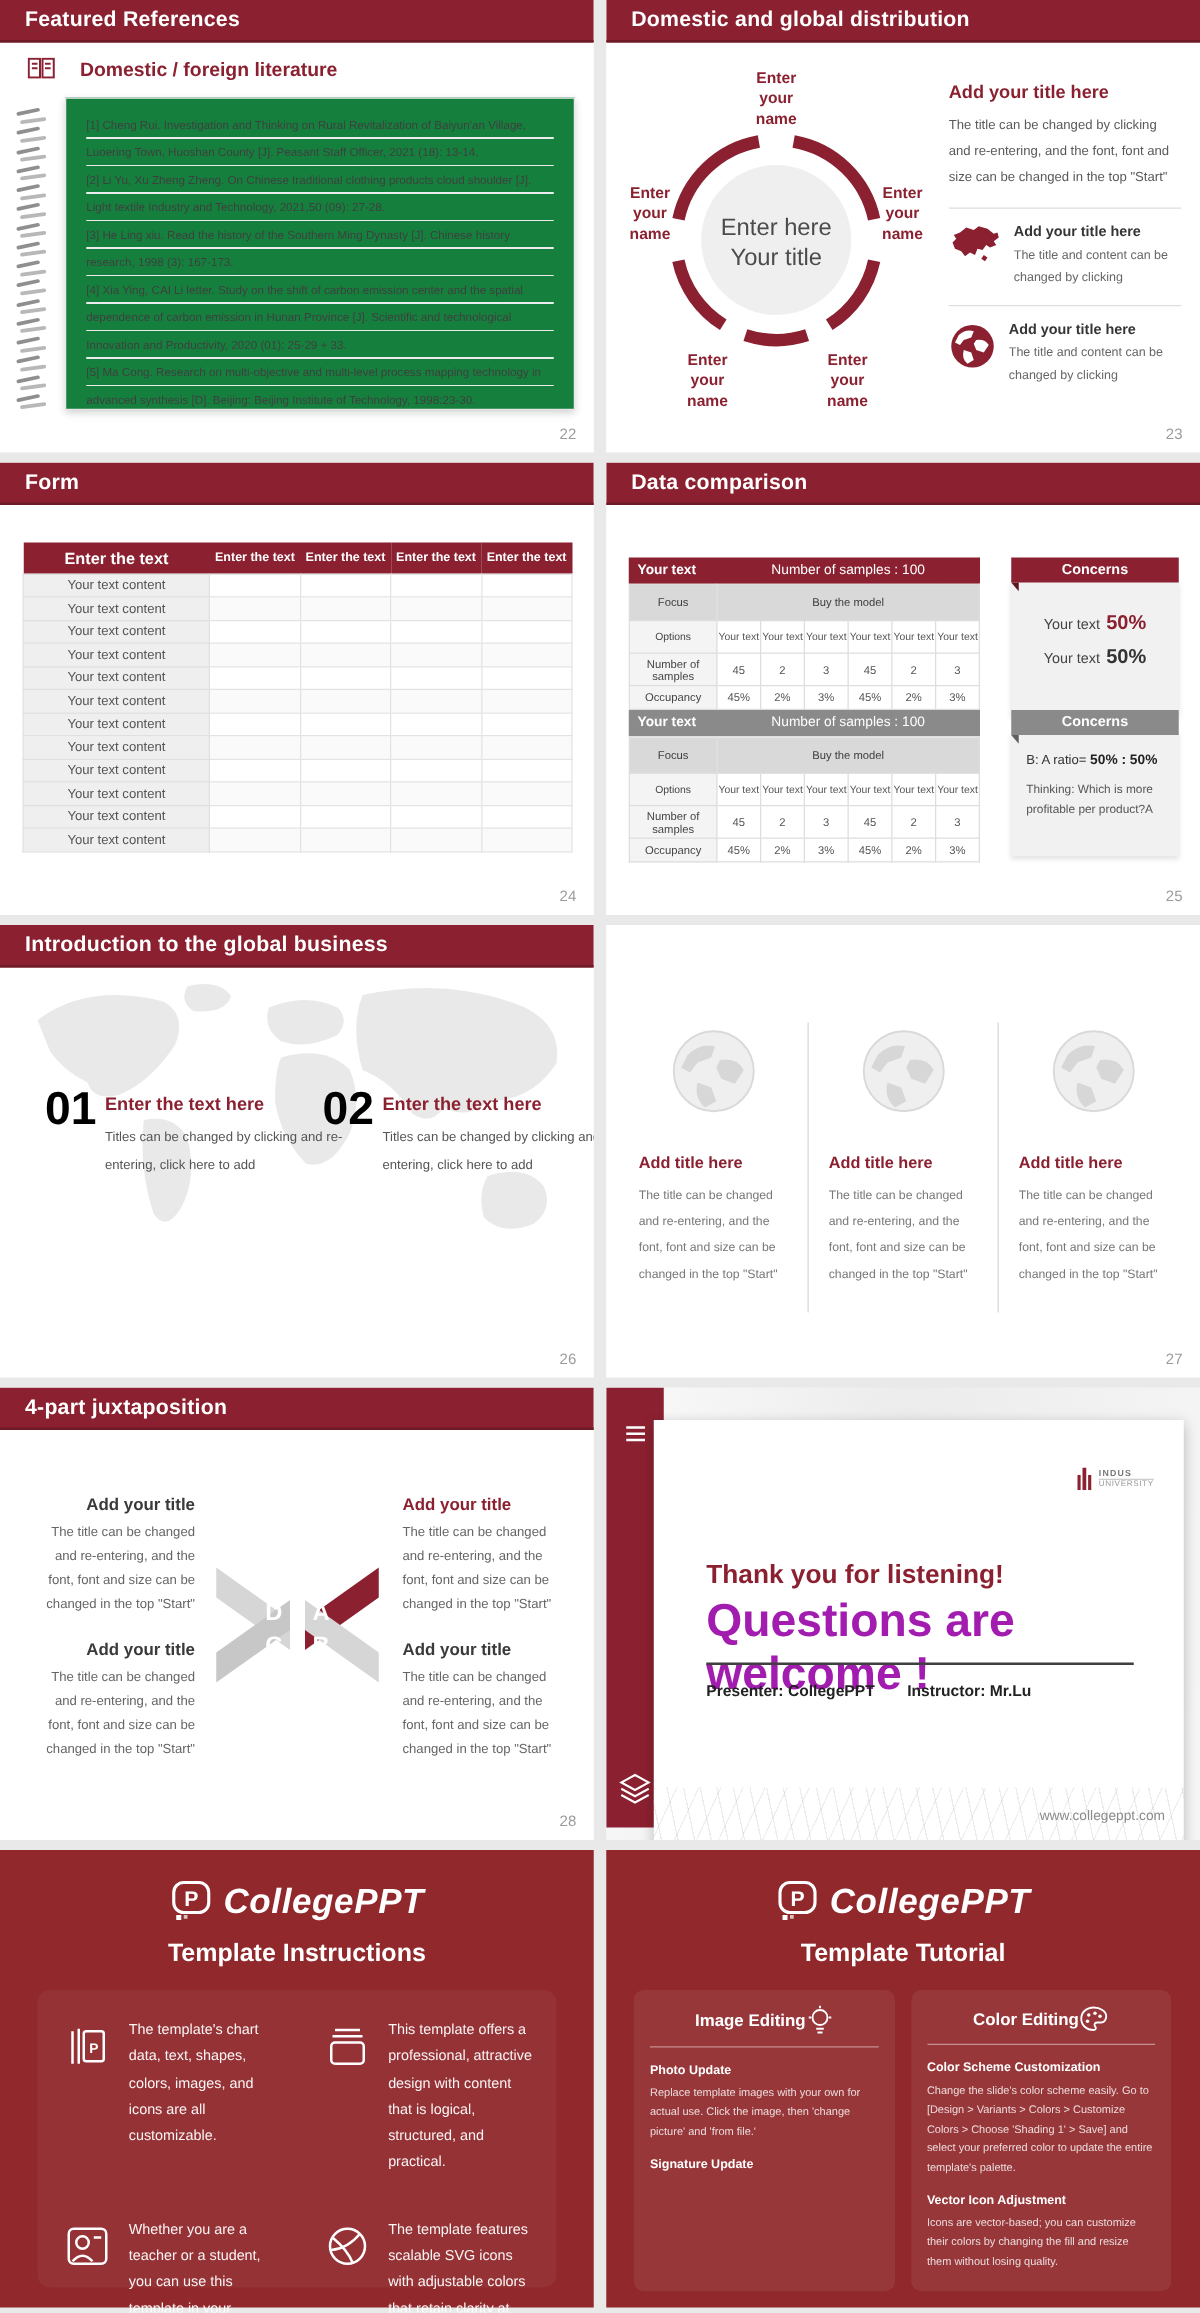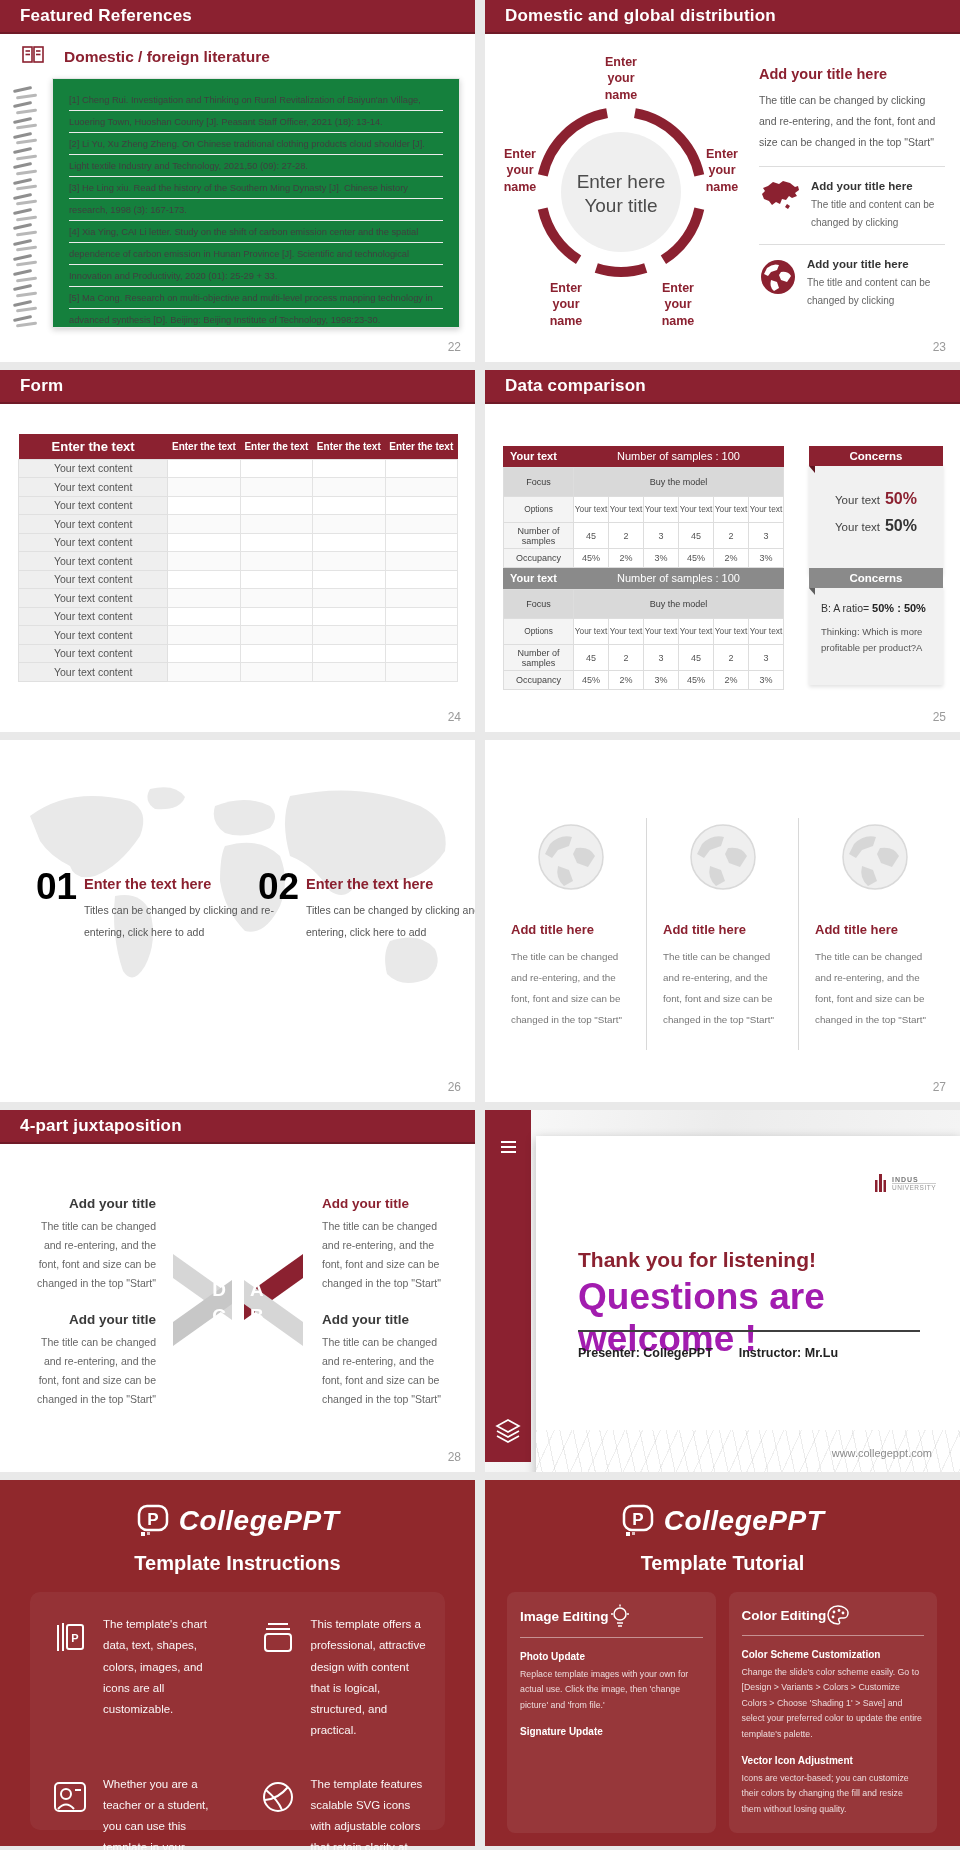--- a/index.html
+++ b/index.html
@@ -88,21 +88,21 @@
   .q.red-title .tt { color:#8B2130; }
   .q .bb { margin-top:6px; font-size:10.5px; color:#666; line-height:1.8; }
   .q.ralign { text-align:right; }
 
   
   .s29 { background:linear-gradient(100deg, #fafafa 0%, #ececec 45%, #f6f6f6 100%); }
   .s29-sidebar { position:absolute; left:0; top:0; width:46px; height:352px; background:#8B2130; }
   .s29-burger span { display:block; width:15px; height:2px; background:#fff; margin:3px auto; }
   .s29-burger { padding-top:28px; }
   .s29-layers { position:absolute; left:8px; top:306px; }
-  .s29-card { position:absolute; left:51px; top:26px; width:424px; height:382px; background:#fff; box-shadow:0 3px 10px rgba(0,0,0,0.25); }
+  .s29-card { position:absolute; left:38px; top:26px; width:424px; height:382px; background:#fff; box-shadow:0 3px 10px rgba(0,0,0,0.25); }
   .s29-logo { position:absolute; right:24px; top:38px; display:flex; gap:5px; align-items:center; }
   .s29-logo .lt1 { font-size:7px; font-weight:bold; color:#777; letter-spacing:1px; }
   .s29-logo .lt2 { font-size:6.5px; color:#999; letter-spacing:0.5px; border-top:1px solid #ccc; }
   .s29-t1 { position:absolute; left:42px; top:112px; font-size:21px; font-weight:bold; color:#8B2130; }
   .s29-t2 { position:absolute; left:42px; top:140px; font-size:37px; font-weight:bold; color:#a21caf; }
   .s29-rule { position:absolute; left:42px; top:194px; width:342px; height:2px; background:#3f3f3f; }
   .s29-pres { position:absolute; left:42px; top:210px; font-size:12.5px; font-weight:bold; color:#222; display:flex; gap:26px; }
   .s29-mesh { position:absolute; left:0; bottom:10px; width:100%; height:78px;
     background:
       repeating-linear-gradient(78deg, rgba(180,180,180,0.25) 0 1px, transparent 1px 13px),
@@ -114,21 +114,21 @@
   .panel { position:relative; width:475px; height:366px; background:#90282C; color:#fff; }
   .p-logo { position:absolute; top:24px; left:0; width:100%; display:flex; justify-content:center; align-items:center; gap:9px; }
   .p-logo .brand { font-size:28px; font-weight:bold; font-style:italic; letter-spacing:0.5px; }
   .p-title { position:absolute; top:72px; left:0; width:100%; text-align:center; font-size:20px; font-weight:bold; }
   .instr-grid { position:absolute; left:30px; top:112px; width:415px; height:238px; background:rgba(255,255,255,0.05); border-radius:10px; display:grid; grid-template-columns:1fr 1fr; grid-template-rows:1fr 1fr; }
   .instr-cell { padding:22px 16px 10px 20px; display:flex; gap:13px; align-items:flex-start; }
   .instr-cell svg { flex-shrink:0; margin-top:3px; }
   .instr-cell .tx { font-size:11.5px; line-height:1.85; color:rgba(255,255,255,0.95); }
   .tut-wrap { position:absolute; left:22px; top:112px; width:430px; display:flex; gap:13px; }
   .tut-card { flex:1; background:rgba(255,255,255,0.07); border-radius:8px; padding:12px 13px 16px 13px; }
-  .tut-head { display:flex; justify-content:flex-start; align-items:center; border-bottom:1px solid rgba(255,255,255,0.45); padding-bottom:9px; }
+  .tut-head { display:flex; justify-content:center; align-items:center; border-bottom:1px solid rgba(255,255,255,0.45); padding-bottom:9px; }
   .tut-head .ht { font-size:13.5px; font-weight:bold; }
   .tut-sub-t { font-size:10px; font-weight:bold; margin-top:13px; }
   .tut-sub-b { font-size:8.8px; color:rgba(255,255,255,0.82); line-height:1.75; margin-top:5px; }
 </style>
 </head>
 <body>
 
 <div class="row">
   <div class="slide">
     <div class="titlebar">Featured References</div>
@@ -464,20 +464,21 @@
         <div class="c2-ratio"><span>B: A ratio=</span> <b>50% : 50%</b></div>
         <div class="c2-think">Thinking: Which is more profitable per product?A</div>
       </div>
     </div>
     <div class="pagenum">25</div>
   </div>
 </div>
 
 <div class="row">
   <div class="slide">
+    <div class="titlebar">Introduction to the global business</div>
     <svg class="s26-map" width="475" height="310" viewBox="0 0 475 300">
       <g fill="#e9e9e9">
         <path d="M30,35 Q70,5 130,20 Q150,30 140,55 Q120,85 95,95 Q75,100 70,85 Q50,75 40,60 Z"></path>
         <path d="M150,8 q25,-6 35,8 q-5,14 -30,12 q-12,-8 -5,-20 Z"></path>
         <path d="M115,115 q25,-5 35,15 q8,30 -5,55 q-12,20 -22,5 q-12,-35 -8,-75 Z"></path>
         <path d="M215,25 q30,-12 55,0 q10,10 0,22 q-25,12 -45,5 q-15,-10 -10,-27 Z"></path>
         <path d="M225,65 q35,-10 55,10 q10,25 0,50 q-15,30 -35,25 q-20,-20 -25,-50 q0,-25 5,-35 Z"></path>
         <path d="M290,15 q70,-15 130,10 q30,15 25,45 q-20,30 -55,30 q-15,15 -35,5 q-10,15 -25,5 q-15,-25 -40,-35 q-10,-35 0,-60 Z"></path>
         <path d="M390,160 q30,-10 45,8 q8,18 -8,30 q-25,10 -40,-5 q-5,-20 3,-33 Z"></path>
       </g>

